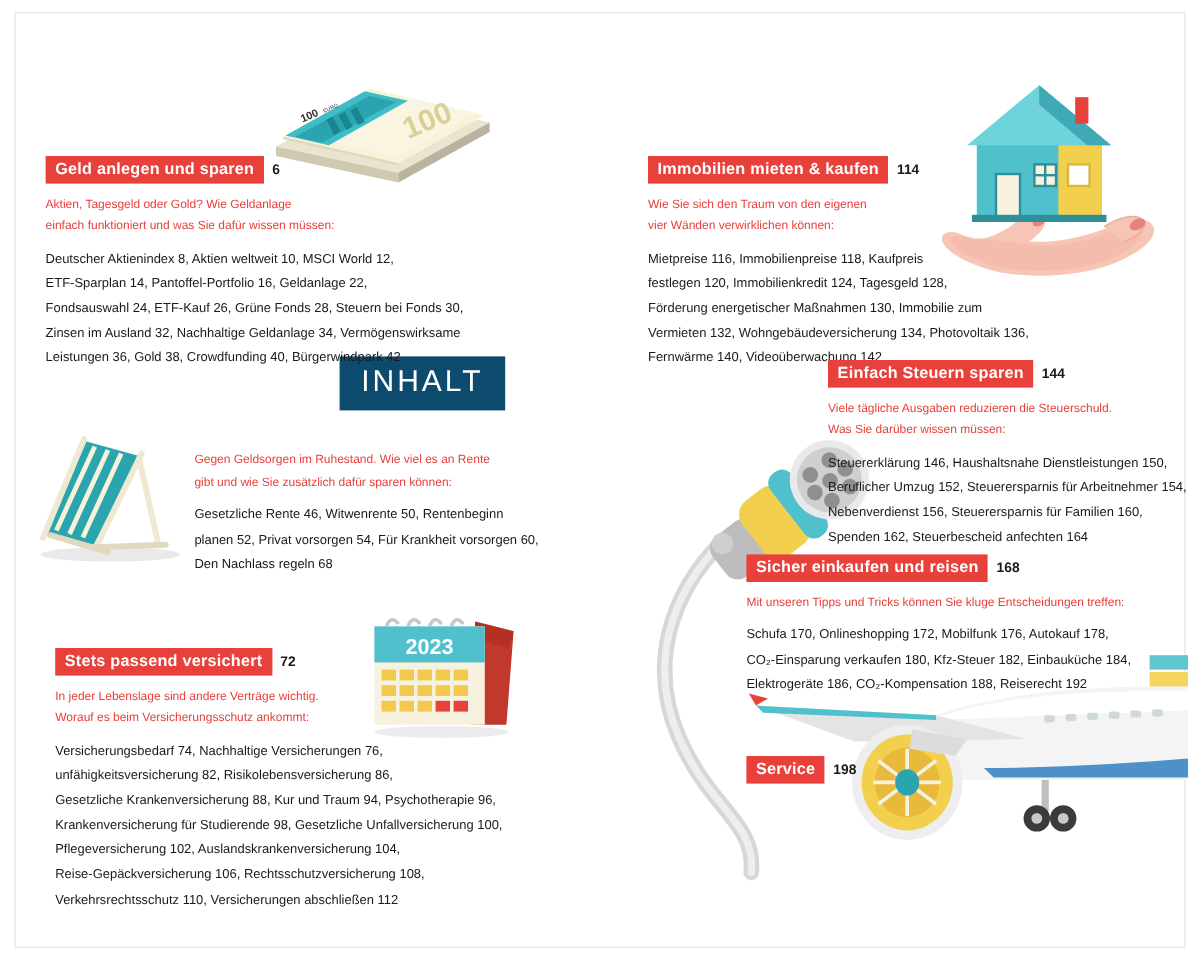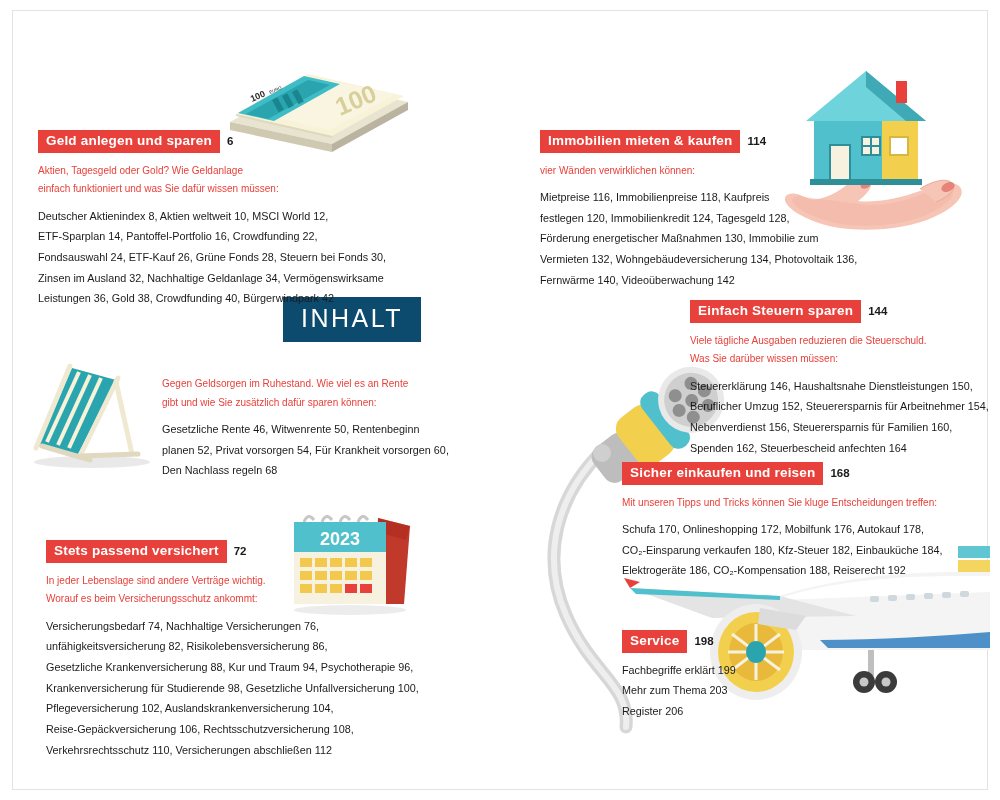--- a/index.html
+++ b/index.html
@@ -86,21 +86,21 @@
   }
 
   
   .illus { position: absolute; }
 
   
   #illus-money { left: 212px; top: 44px; width: 200px; height: 110px; }
   
   #illus-deckchair { left: 20px; top: 350px; width: 150px; height: 125px; }
   
-  #illus-calendar { left: 282px; top: 500px; width: 155px; height: 130px; }
+  #illus-calendar { left: 300px; top: 500px; width: 155px; height: 130px; }
   
   #illus-house { left: 770px; top: 45px; width: 220px; height: 210px; }
   
   #illus-charger { left: 540px; top: 355px; width: 230px; height: 380px; }
   
   #illus-plane { left: 620px; top: 500px; width: 370px; height: 235px; }
 
   svg { display: block; }
 </style>
 </head>
@@ -334,21 +334,21 @@
     <div class="sec-head">
       <span class="sec-title">Geld anlegen und sparen</span>
       <span class="sec-page">6</span>
     </div>
     <div class="sec-lead">
       <div>Aktien, Tagesgeld oder Gold? Wie Geldanlage</div>
       <div>einfach funktioniert und was Sie dafür wissen müssen:</div>
     </div>
     <div class="sec-list">
       <div>Deutscher Aktienindex 8, Aktien weltweit 10, MSCI World 12,</div>
-      <div>ETF-Sparplan 14, Pantoffel-Portfolio 16, Crowdfunding 22,</div>
+      <div>ETF-Sparplan 14, Pantoffel-Portfolio 16, Geldanlage 22,</div>
       <div>Fondsauswahl 24, ETF-Kauf 26, Grüne Fonds 28, Steuern bei Fonds 30,</div>
       <div>Zinsen im Ausland 32, Nachhaltige Geldanlage 34, Vermögenswirksame</div>
       <div>Leistungen 36, Gold 38, Crowdfunding 40, Bürgerwindpark 42</div>
     </div>
   </div>
 
   <div class="section" style="left:162px; top:366px; width:300px;">
     <div class="sec-lead">
       <div>Gegen Geldsorgen im Ruhestand. Wie viel es an Rente</div>
       <div>gibt und wie Sie zusätzlich dafür sparen können:</div>
@@ -379,20 +379,21 @@
       <div>Verkehrsrechtsschutz 110, Versicherungen abschließen 112</div>
     </div>
   </div>
 
   <div class="section" style="left:540px; top:130px; width:320px;">
     <div class="sec-head">
       <span class="sec-title">Immobilien mieten &amp; kaufen</span>
       <span class="sec-page">114</span>
     </div>
     <div class="sec-lead">
+      <div>Wie Sie sich den Traum von den eigenen</div>
       <div>vier Wänden verwirklichen können:</div>
     </div>
     <div class="sec-list">
       <div>Mietpreise 116, Immobilienpreise 118, Kaufpreis</div>
       <div>festlegen 120, Immobilienkredit 124, Tagesgeld 128,</div>
       <div>Förderung energetischer Maßnahmen 130, Immobilie zum</div>
       <div>Vermieten 132, Wohngebäudeversicherung 134, Photovoltaik 136,</div>
       <div>Fernwärme 140, Videoüberwachung 142</div>
     </div>
   </div>
@@ -427,20 +428,15 @@
       <div>CO₂-Einsparung verkaufen 180, Kfz-Steuer 182, Einbauküche 184,</div>
       <div>Elektrogeräte 186, CO₂-Kompensation 188, Reiserecht 192</div>
     </div>
   </div>
 
   <div class="section" style="left:622px; top:630px; width:260px;">
     <div class="sec-head">
       <span class="sec-title">Service</span>
       <span class="sec-page">198</span>
     </div>
-    <div class="sec-list">
-      <div>Fachbegriffe erklärt 199</div>
-      <div>Mehr zum Thema 203</div>
-      <div>Register 206</div>
-    </div>
   </div>
 
 </div>
 
 </body></html>

